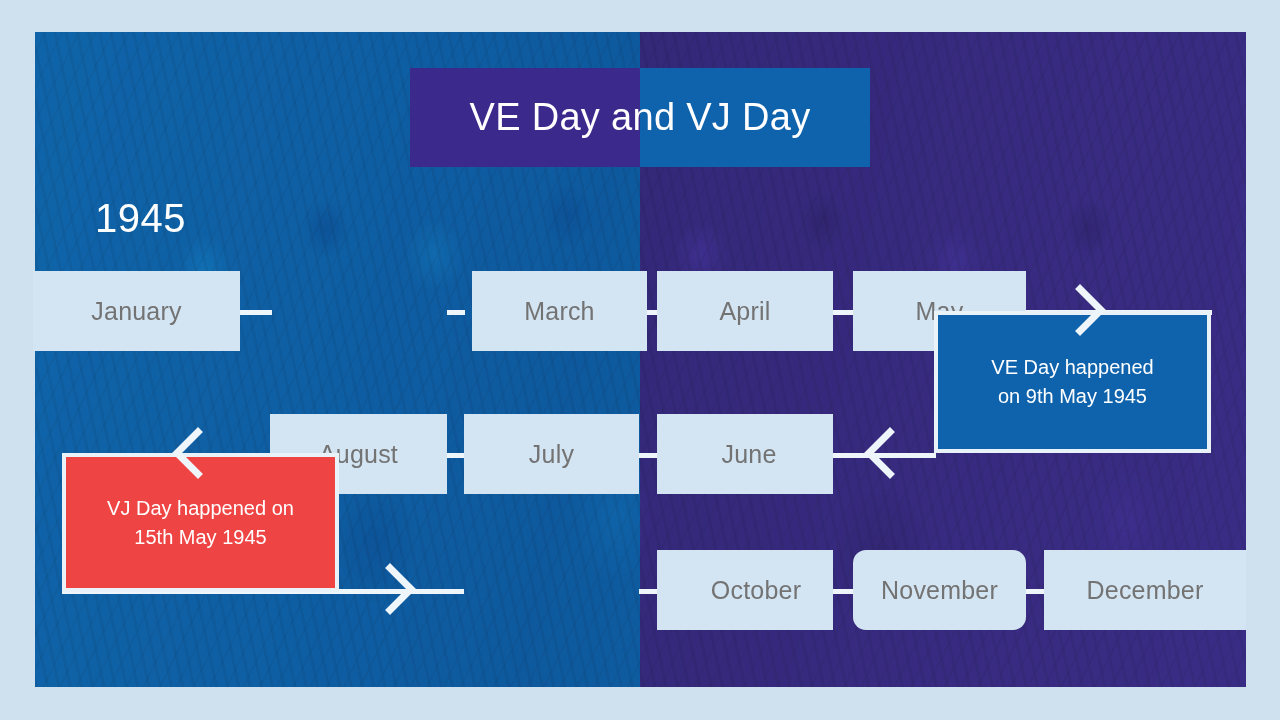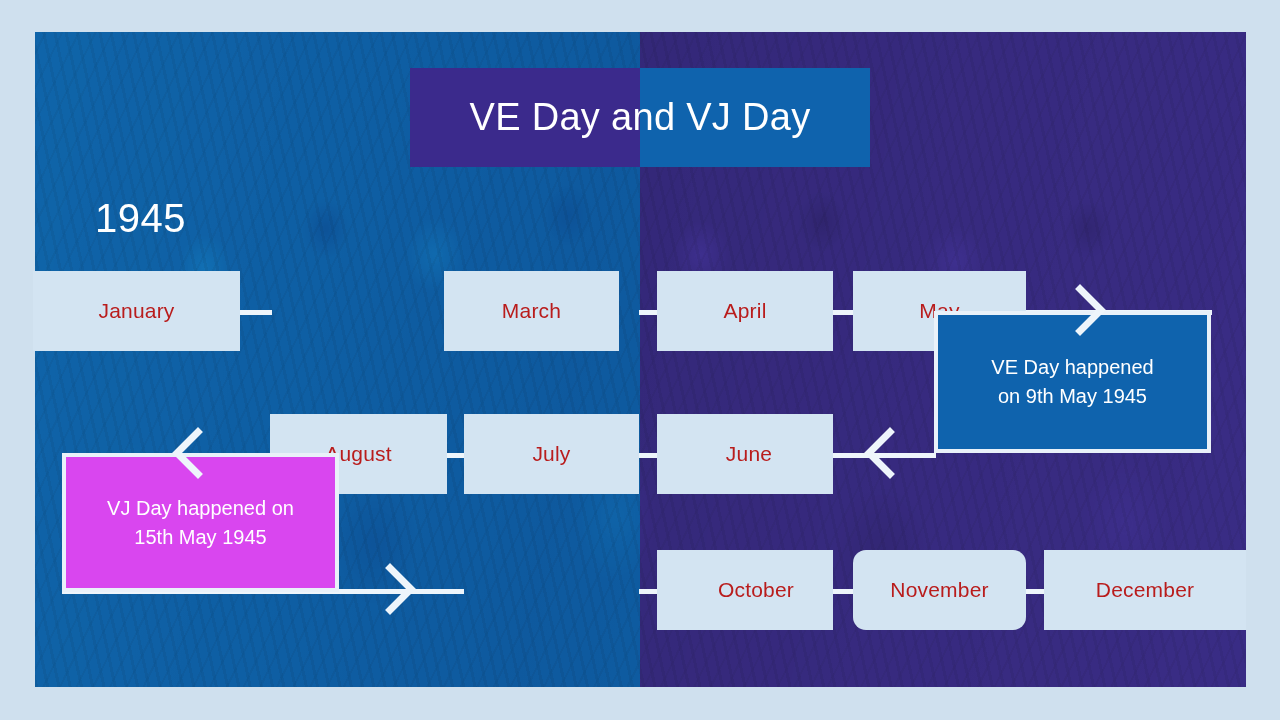--- a/index.html
+++ b/index.html
@@ -105,25 +105,25 @@
     font-size: 40px;
     font-weight: 400;
     letter-spacing: .5px;
     z-index: 6;
   }
 
   
   .chip {
     position: absolute;
     background: #d3e4f2;
-    color: #b91c1c;
+    color: #737373;
     display: flex;
     align-items: center;
     justify-content: center;
-    font-size: 21px;
+    font-size: 25px;
     font-weight: 400;
     letter-spacing: .2px;
     z-index: 5;
     box-sizing: border-box;
   }
 
   
   .connector {
     position: absolute;
     background: #eef5fb;
@@ -140,21 +140,21 @@
     align-items: center;
     justify-content: center;
     text-align: center;
     font-size: 20px;
     line-height: 1.45;
     z-index: 7;
     box-sizing: border-box;
     padding: 0 14px;
   }
   .callout-ve { background: #0f63ad; }
-  .callout-vj { background: #d946ef; }
+  .callout-vj { background: #ef4444; }
 
   
   .flowline {
     position: absolute;
     background: #eef5fb;
     height: 5px;
     z-index: 6;
   }
   .chev {
     position: absolute;
@@ -181,21 +181,21 @@
   </div>
 
   <div class="year">1945</div>
 
   <div class="connector" style="left:240px;  top:310px; width:32px;"></div>
   <div class="connector" style="left:447px;  top:310px; width:18px;"></div>
   <div class="connector" style="left:639px;  top:310px; width:20px;"></div>
   <div class="connector" style="left:833px;  top:310px; width:20px;"></div>
 
   <div class="chip" style="left:33px;  top:271px; width:207px; height:80px;">January</div>
-  <div class="chip" style="left:444px; top:271px; width:175px; height:80px;">March</div>
+  <div class="chip" style="left:472px; top:271px; width:175px; height:80px;">March</div>
   <div class="chip" style="left:657px; top:271px; width:176px; height:80px;">April</div>
   <div class="chip" style="left:853px; top:271px; width:173px; height:80px;">May</div>
 
   <div class="flowline" style="left:1026px; top:310px; width:186px;"></div>
   <div class="chev" style="left:1074px; top:284px;">
     <svg width="34" height="52" viewBox="0 0 34 52">
       <polyline points="6,5 27,26 6,47" fill="none" stroke="#eef5fb" stroke-width="7" stroke-linecap="square"></polyline>
     </svg>
   </div>
 

